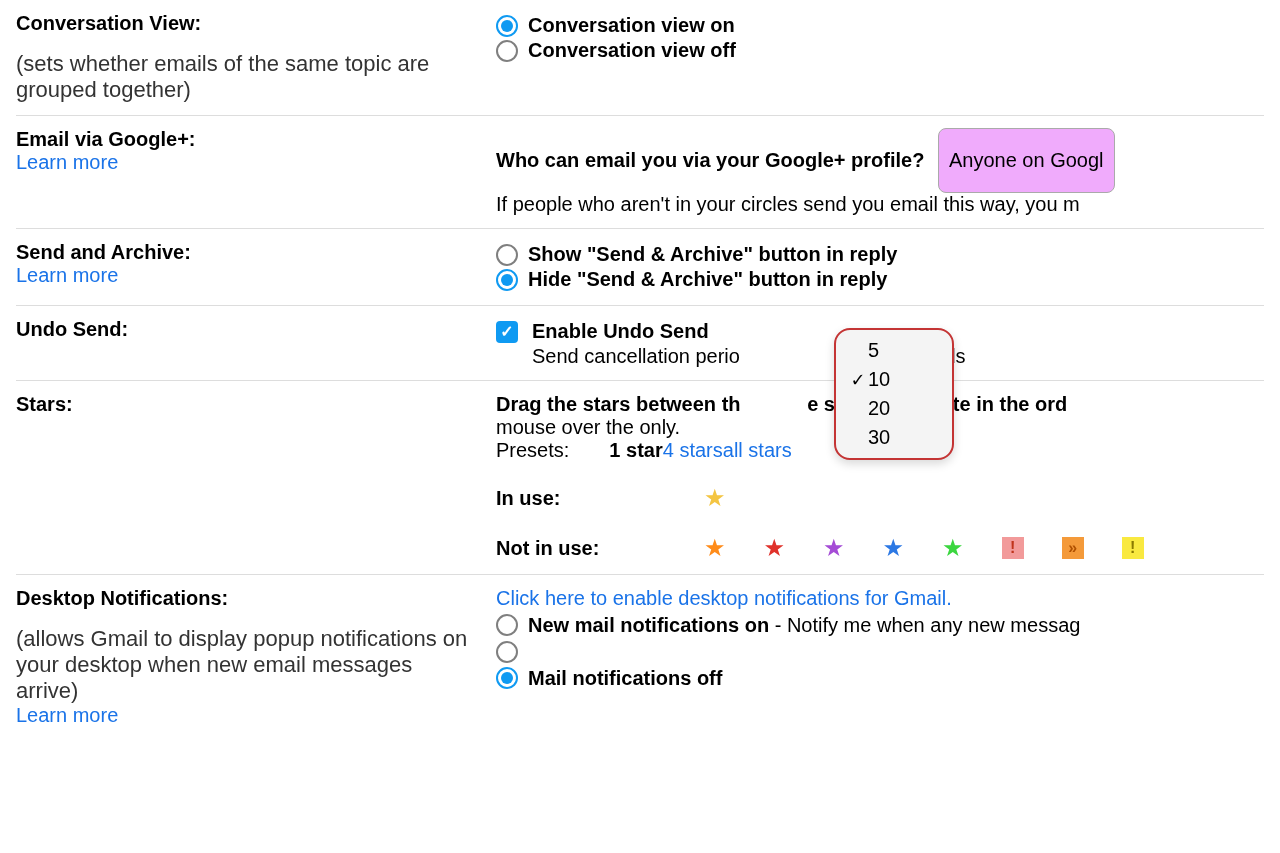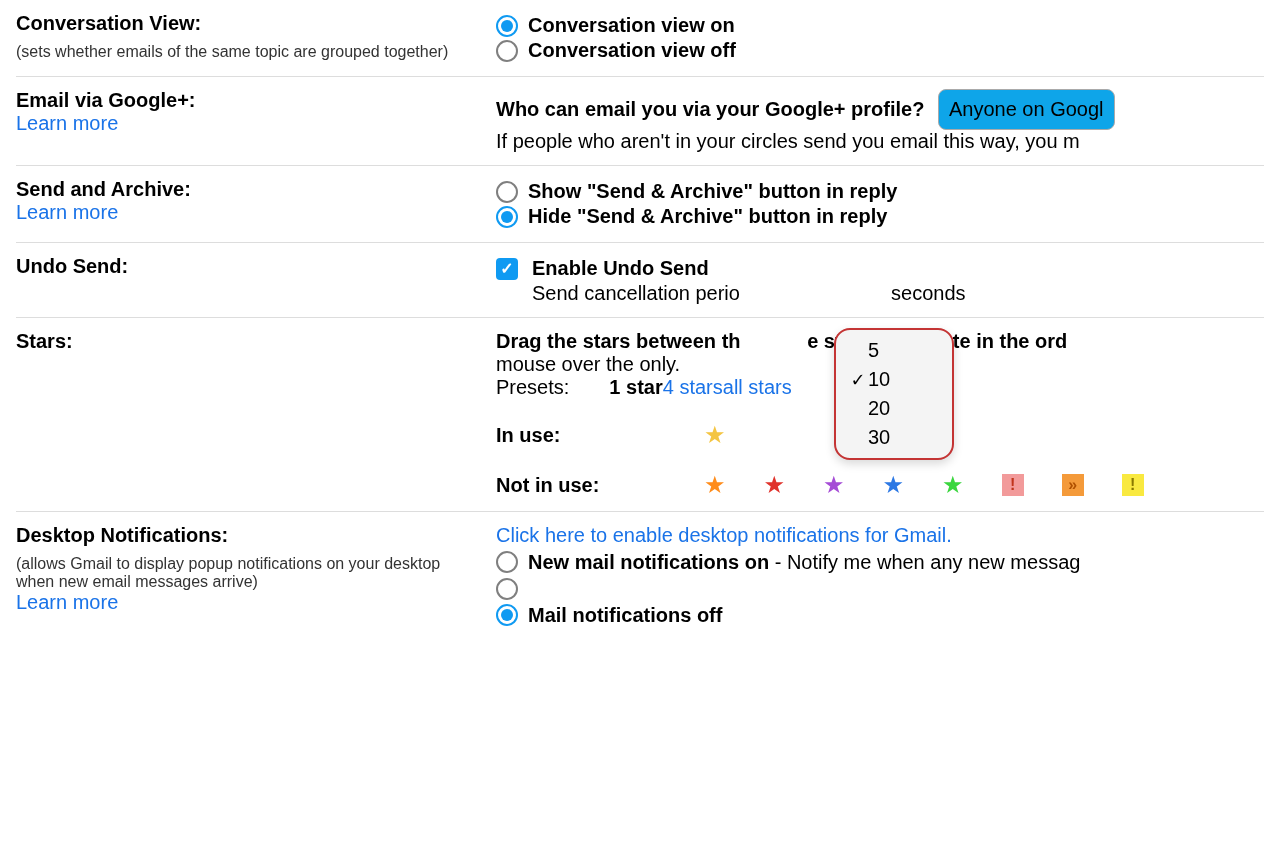--- a/index.html
+++ b/index.html
@@ -2,31 +2,31 @@
 <html><head>
 <meta charset="utf-8">
 <style>
   html,body{margin:0;padding:0;font-family:Arial,Helvetica,sans-serif;font-size:20px;color:#000;background:#fff}
   .settings{padding:0 16px;width:1280px;box-sizing:border-box;overflow:hidden}
   .row{display:flex;align-items:flex-start;border-top:1px solid #ddd;padding:12px 0}
   .row:first-child{border-top:0}
   .left{width:460px;flex-shrink:0;padding-right:20px}
   .right{flex:1;min-width:0}
   .label{font-weight:bold}
-  .sublabel{font-size:16px;color:#333;margin-top:8px}
+  .sublabel{font-size:22px;color:#333;margin-top:16px}
   .link{color:#1a73e8;cursor:pointer}
   .radio-line{display:flex;align-items:center;margin:2px 0;white-space:nowrap}
   .radio{width:22px;height:22px;border:2px solid #7f7f7f;border-radius:50%;box-sizing:border-box;margin-right:10px;flex-shrink:0;background:#fff;cursor:pointer;position:relative}
   .radio.checked{border-color:#0f9af2}
   .radio.checked::after{content:'';position:absolute;top:3px;left:3px;right:3px;bottom:3px;background:#0f9af2;border-radius:50%}
   .checkbox{width:22px;height:22px;background:#0f9af2;border-radius:4px;color:#fff;display:flex;align-items:center;justify-content:center;font-size:16px;font-weight:bold;margin-right:14px;flex-shrink:0;cursor:pointer}
   .checkbox::after{content:'\2713'}
   .bold{font-weight:bold}
   .plain{color:#000}
-  .select-box{display:inline-block;border:1px solid #aaa;border-radius:8px;padding:8px 10px;margin-left:8px;background:#0ea5e9;white-space:nowrap}
+  .select-box{display:inline-block;border:1px solid #aaa;border-radius:8px;padding:20px 10px;margin-left:8px;background:#f0abfc;white-space:nowrap}
   .dropdown{position:absolute;top:328px;left:834px;width:116px;border:2px solid #c43434;border-radius:16px;background:#f4f4f4;box-shadow:0 4px 10px rgba(0,0,0,.15);padding:6px 0;z-index:10}
   .dropdown-item{display:flex;align-items:center;padding:3px 12px;cursor:pointer;font-size:20px}
   .dropdown-item .tick{width:20px;display:inline-block;text-align:center;font-size:18px}
   .presets{display:flex;margin-top:0}
   .preset-link{color:#1a73e8;cursor:pointer}
   .star{font-size:24px;cursor:grab}
   .square{display:inline-flex;align-items:center;justify-content:center;width:22px;height:22px;font-weight:bold;font-size:16px;cursor:grab}
   .star-row{display:flex;align-items:center;gap:58px;margin-top:22px}
   .star-row .rlabel{font-weight:bold;width:150px}
   .star-list{display:flex;align-items:center;gap:38px}

